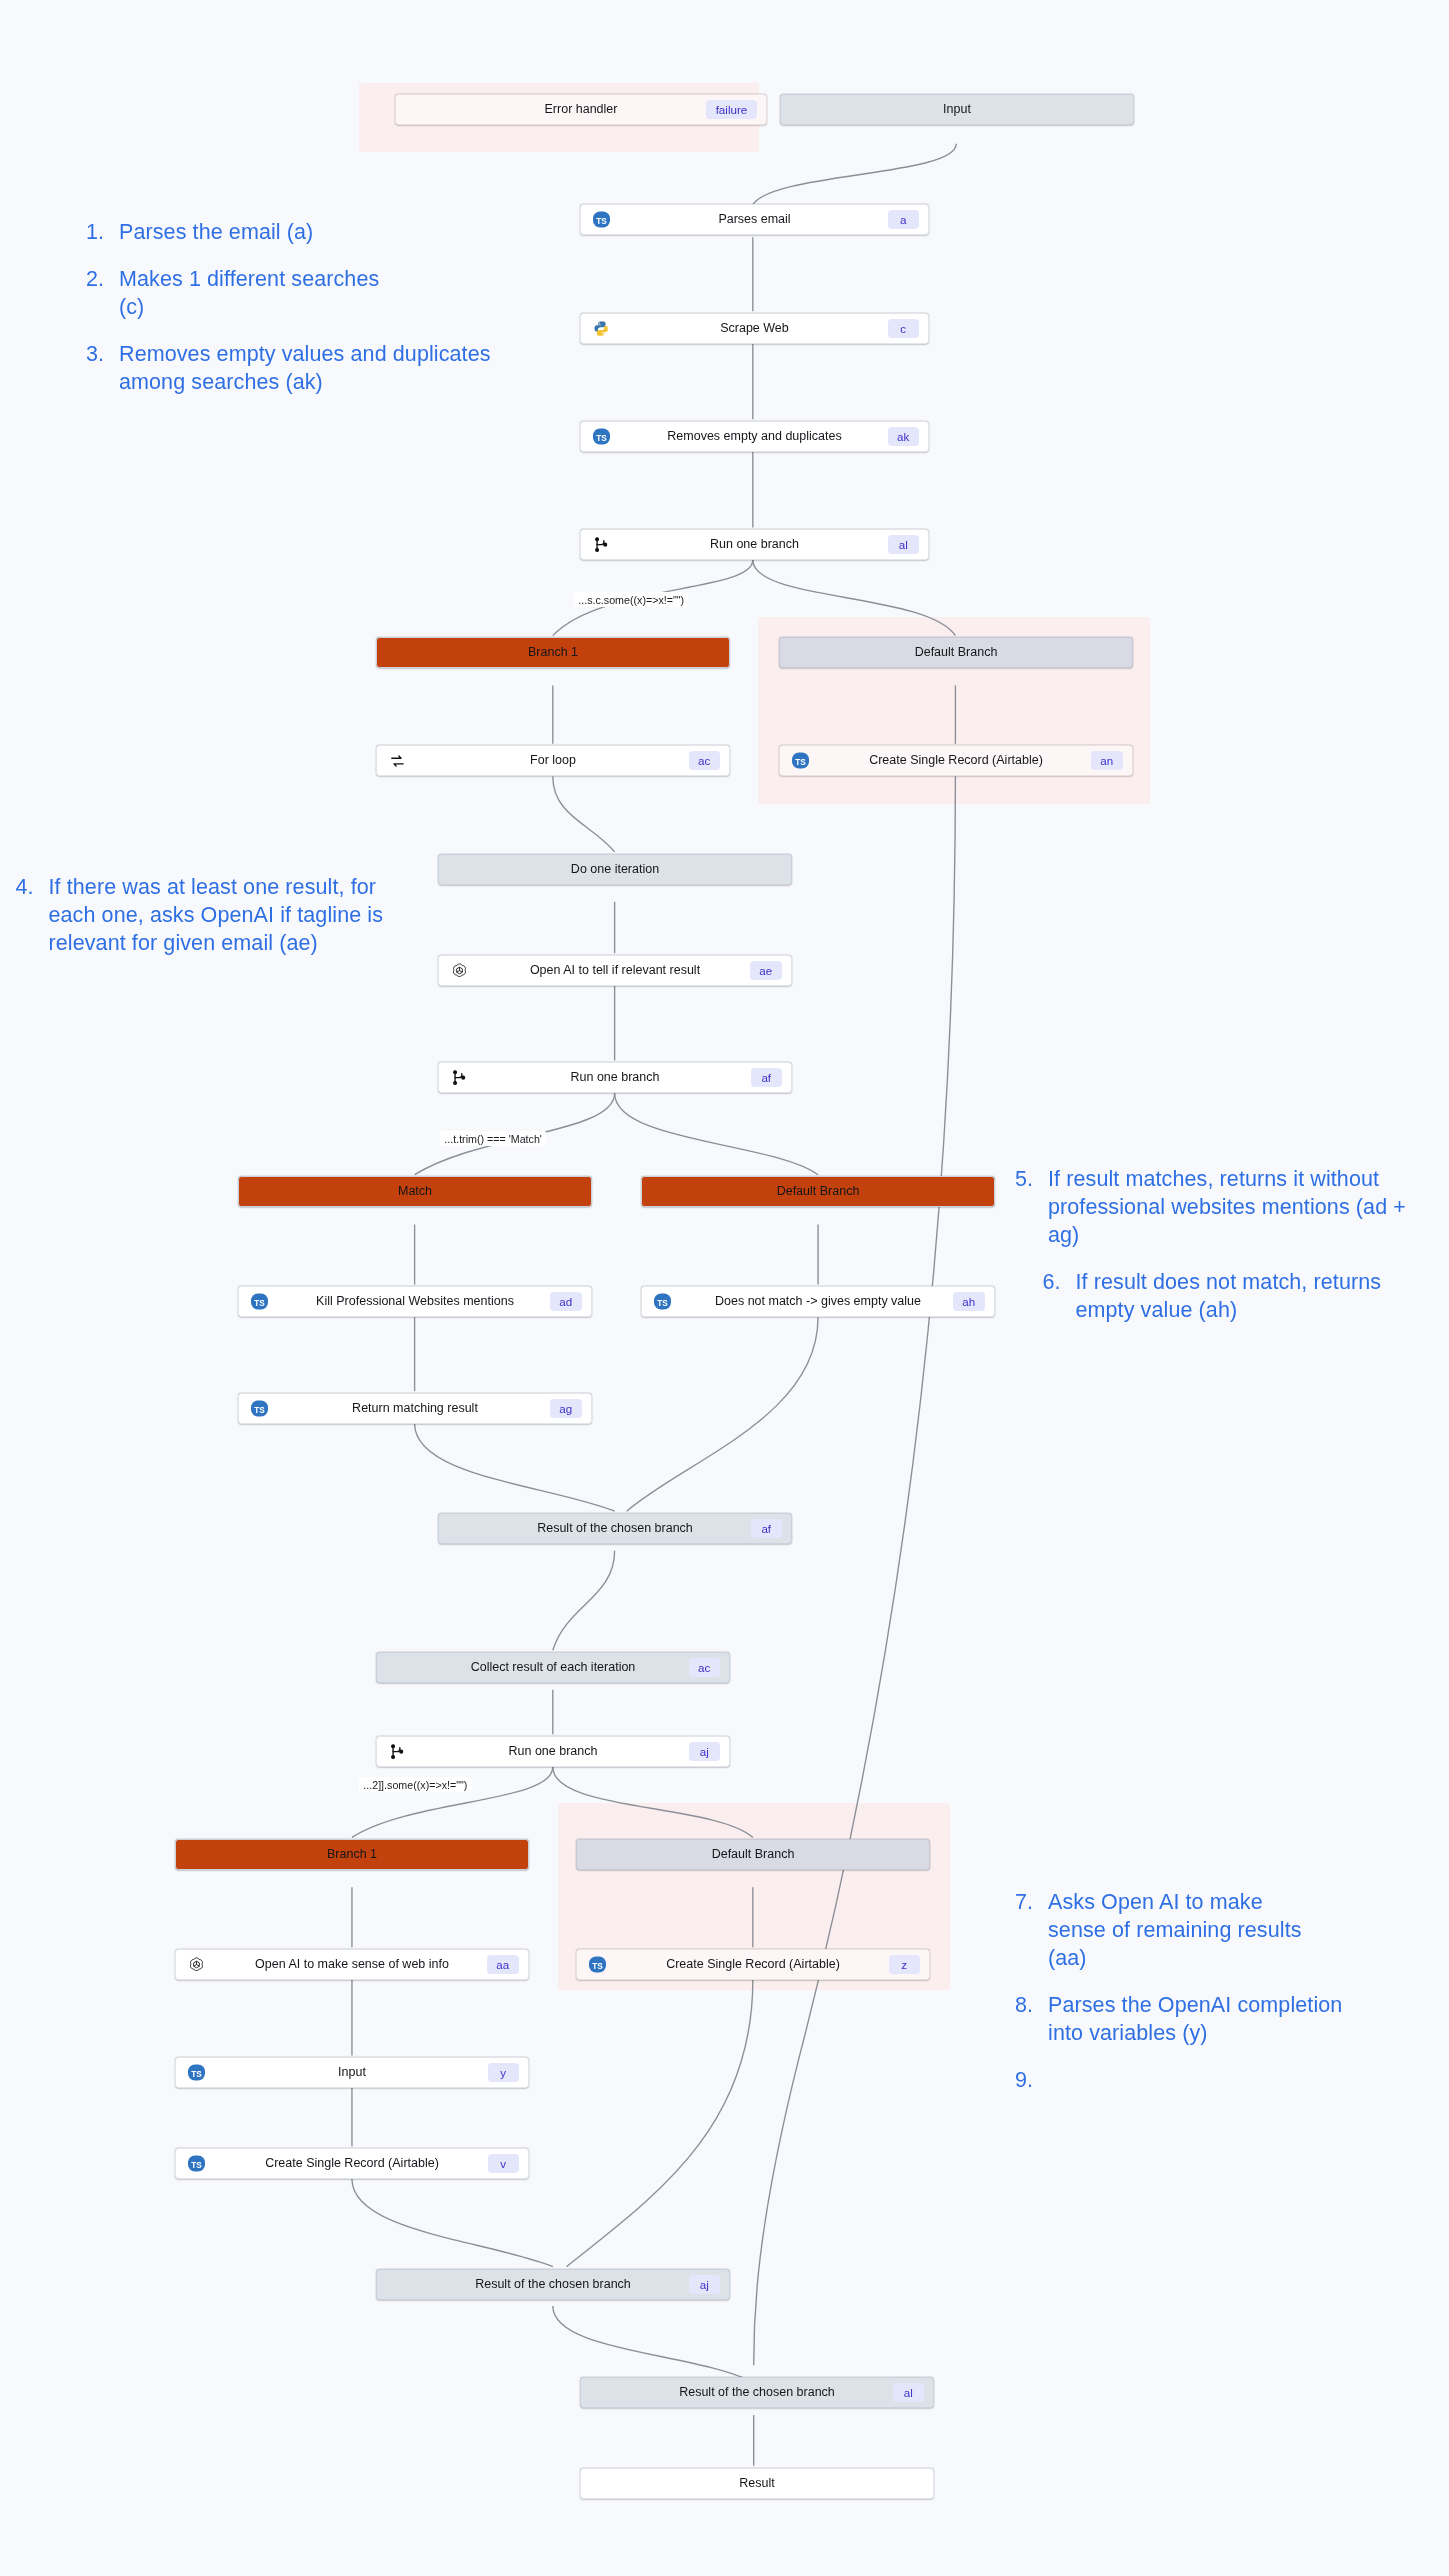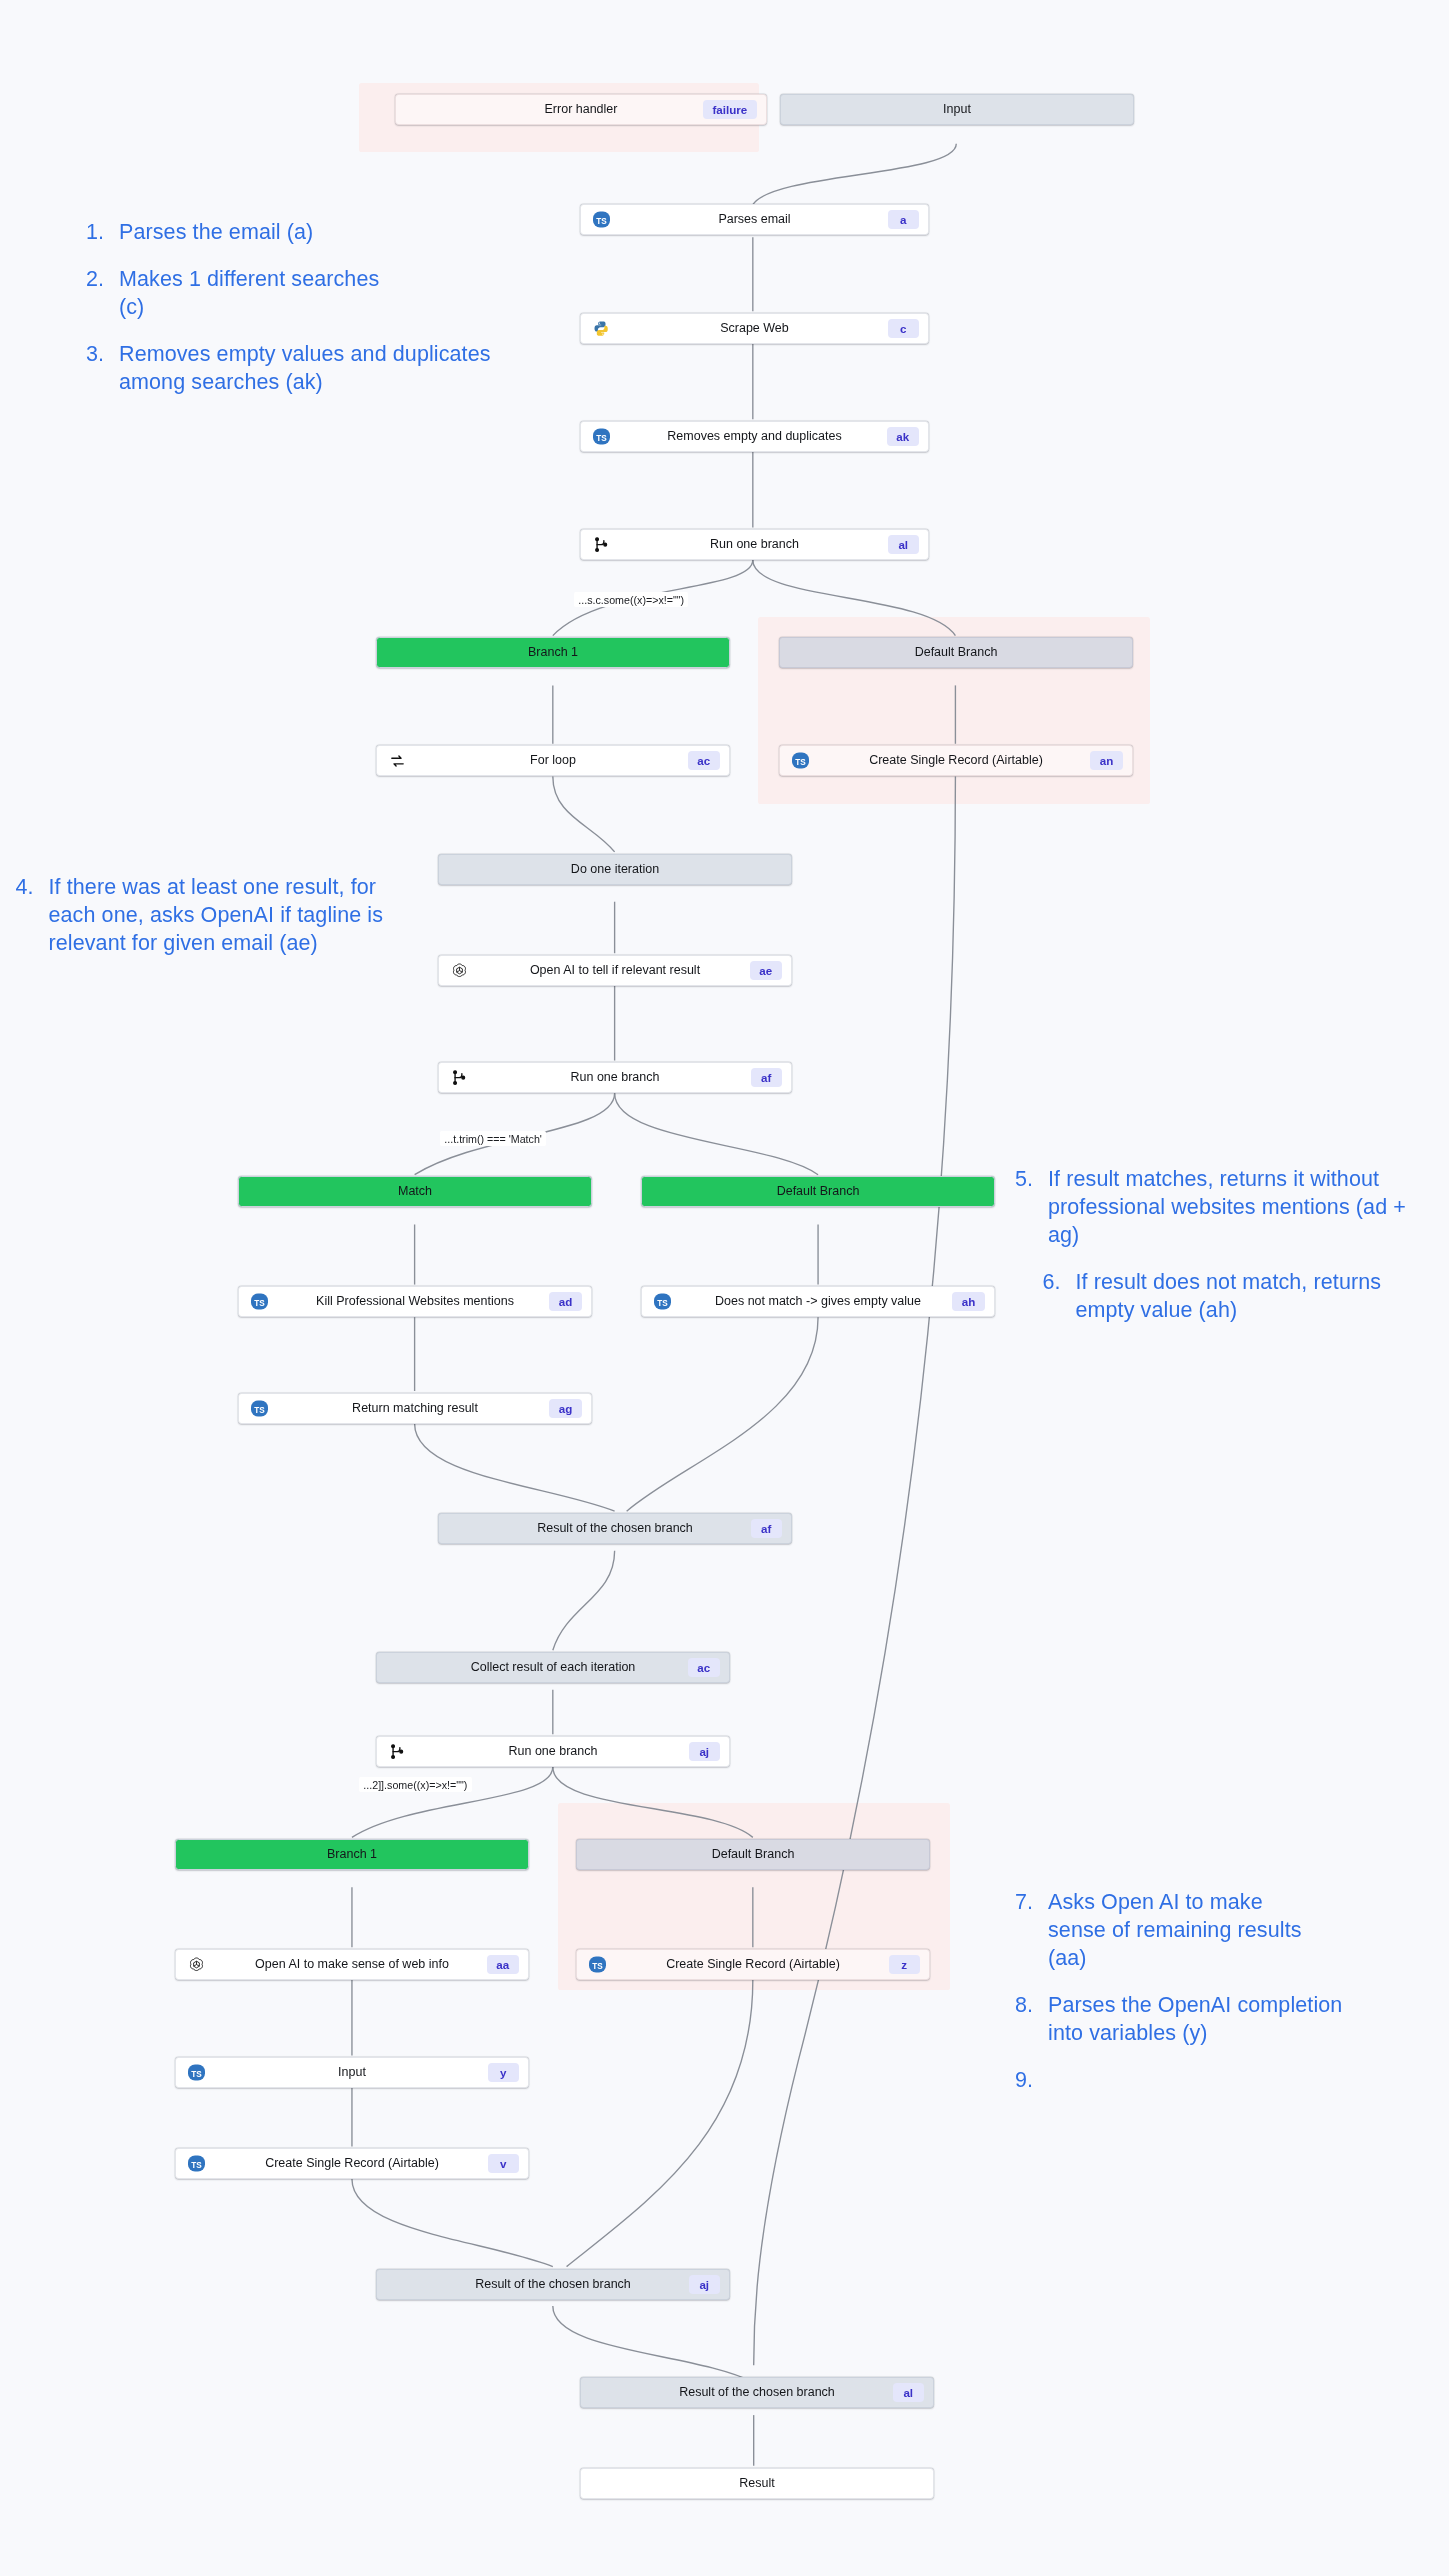--- a/index.html
+++ b/index.html
@@ -31,30 +31,30 @@
     width:19px;height:19px;display:flex;align-items:center;justify-content:center;
   }
   .node .title{
     flex:1;text-align:center;white-space:nowrap;
     padding:0 15.5px;
     line-height:1.1;
   }
   .node .tag{
     position:absolute;right:9.4px;top:50%;transform:translateY(-50%);
     background:#e4e6fb;color:#3b32c8;
-    font-weight:bold;font-size:11.6px;
+    font-weight:normal;font-size:11.6px;
     border-radius:4px;padding:3.4px 9.4px;min-width:12px;text-align:center;
   }
 
   
   .n-white{background:#ffffff;border:0.9px solid #e3e5ea;height:31px;}
   
   .n-grey{background:#dde2e9;border:0.9px solid #cbd2dc;height:31px;}
   
-  .n-branch{background:#22c55e;border:0.9px solid #cbd2dc;height:31px;}
+  .n-branch{background:#c2410c;border:0.9px solid #cbd2dc;height:31px;}
   .n-branch.dark{background:#d9dae3;border-color:#c7c9d6;}
   
   .n-pink{background:#fdf6f6;border:0.9px solid #ecdfe0;height:31px;}
 
   
   .group-pink{
     position:absolute;
     background:#fbeeee;
     border-radius:2.6px;
   }

